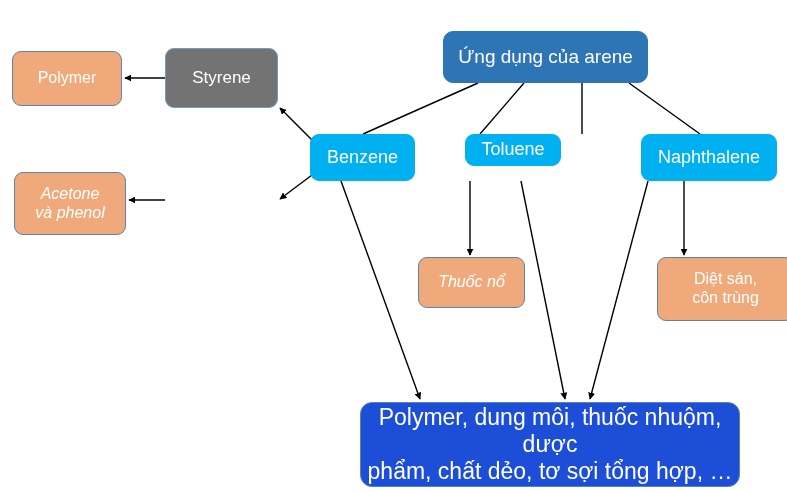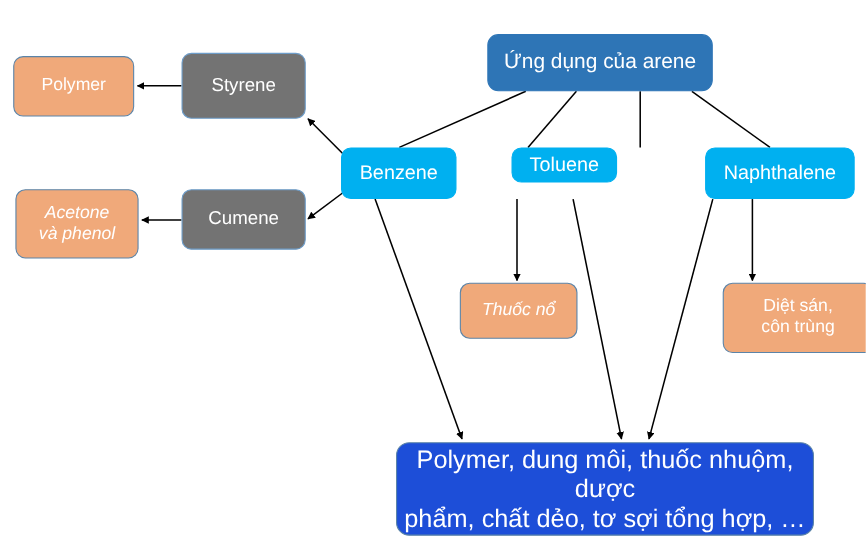--- a/index.html
+++ b/index.html
@@ -81,23 +81,20 @@
 
 
   <div class="node bright" style="left:641px;top:134px;width:136px;height:47px;">
     <span>Naphthalene</span>
   </div>
 
   <div class="node lightblue" style="left:165px;top:48px;width:113px;height:60px;">
     <span>Styrene</span>
   </div>
 
-  <div class="node lightblue" style="left:165px;top:172px;width:113px;height:55px;">
-    <span>Cumene</span>
-  </div>
 
   <div class="node peach" style="left:12px;top:51px;width:110px;height:55px;">
     <span>Polymer</span>
   </div>
 
   <div class="node peach" style="left:14px;top:172px;width:112px;height:63px;flex-direction:column;font-style:italic;">
     <span>Acetone</span>
     <span>và phenol</span>
   </div>
 

